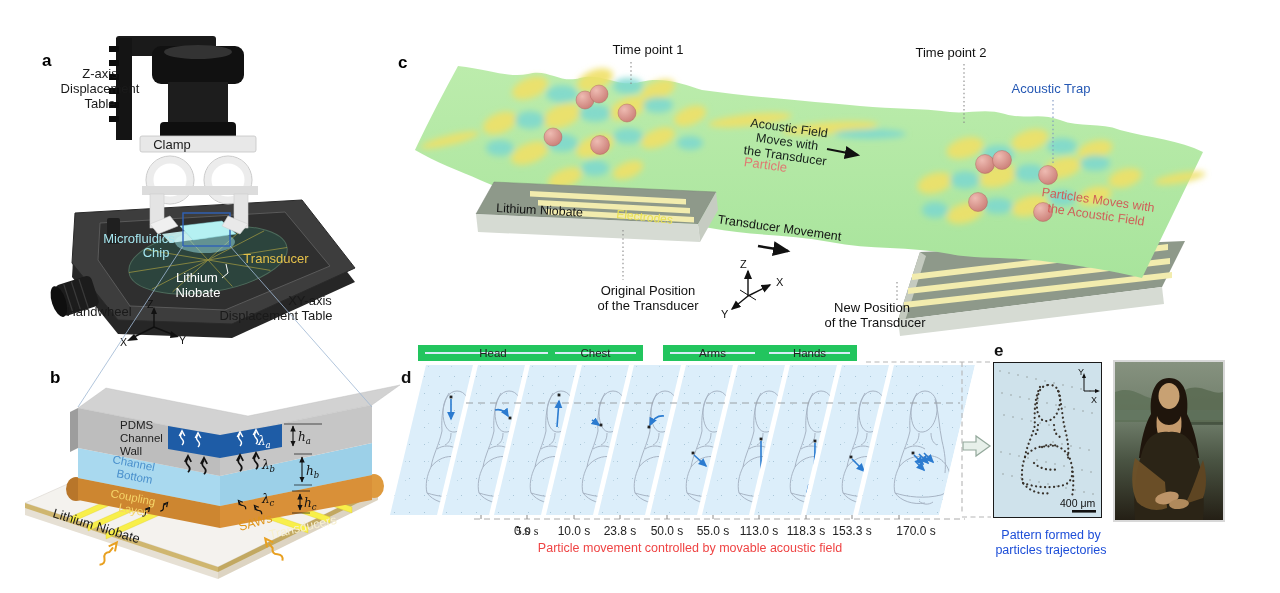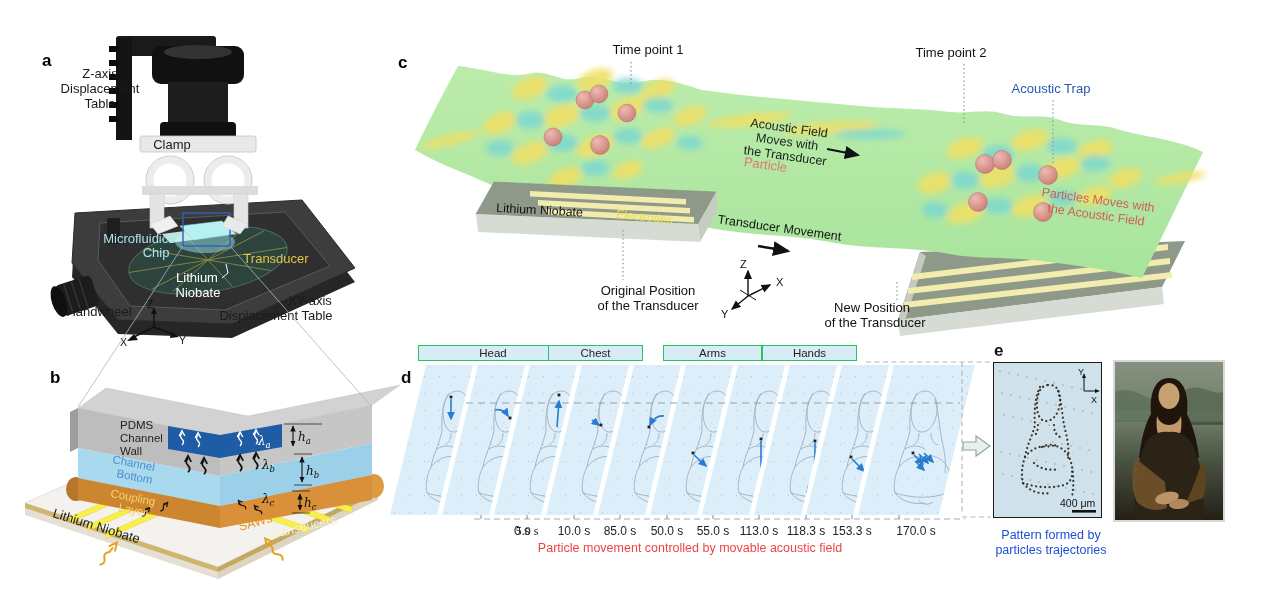--- a/index.html
+++ b/index.html
@@ -2,21 +2,21 @@
 <html><head>
 <meta charset="utf-8">
 <style>
   html,body{margin:0;padding:0;background:#fff;}
   #app{position:relative;width:1280px;height:593px;background:#ffffff;overflow:hidden;
        font-family:"Liberation Sans",sans-serif;color:#1a1a1a;}
   svg{display:block;}
   .abs{position:absolute;}
   .panel-letter{position:absolute;font-weight:bold;font-size:17px;color:#111;}
   
-  .dseg{position:absolute;top:345px;height:16px;background:#d8ecf7;border:1px solid #22c55e;
+  .dseg{position:absolute;top:345px;height:16px;background:#d8ecf7;border:7px solid #22c55e;
         box-sizing:border-box;font-size:11.5px;color:#222;display:flex;align-items:center;justify-content:center;}
   
   .tile{position:absolute;top:365px;width:122px;height:150px;background:#fff;}
   .tile-inner{position:absolute;left:0;top:0;width:122px;height:150px;background:#dceefa;
       background-image:radial-gradient(circle,#a9c6d8 0.6px,transparent 0.9px),
                        radial-gradient(circle,#bcd6e4 0.5px,transparent 0.8px);
       background-size:15px 17px,23px 19px;background-position:2px 3px,9px 11px;}
   .ticklbl{position:absolute;top:524px;transform:translateX(-50%);font-size:12px;color:#222;white-space:nowrap;}
   #dcaption{position:absolute;top:541px;left:690px;transform:translateX(-50%);font-size:12.5px;color:#ef4444;white-space:nowrap;}
   
@@ -547,21 +547,21 @@
       <line x1="253" y1="3" x2="253" y2="9" stroke="#888" stroke-width="1"></line>
       <line x1="299" y1="3" x2="299" y2="9" stroke="#888" stroke-width="1"></line>
       <line x1="346" y1="3" x2="346" y2="9" stroke="#888" stroke-width="1"></line>
       <line x1="392" y1="3" x2="392" y2="9" stroke="#888" stroke-width="1"></line>
       <line x1="439" y1="3" x2="439" y2="9" stroke="#888" stroke-width="1"></line>
     </svg>
   <div id="ticklabels">
       <div class="ticklbl" style="left: 481px; margin-left: 41px;">0 s</div>
       <div class="ticklbl" style="left: 527px; font-family: Liberation Serif, serif;">5.0 s</div>
       <div class="ticklbl" style="left: 574px;">10.0 s</div>
-      <div class="ticklbl" style="left: 620px;">85.0 s</div>
+      <div class="ticklbl" style="left: 620px;">23.8 s</div>
       <div class="ticklbl" style="left: 667px;">50.0 s</div>
       <div class="ticklbl" style="left: 713px;">55.0 s</div>
       <div class="ticklbl" style="left: 759px;">113.0 s</div>
       <div class="ticklbl" style="left: 806px;">118.3 s</div>
       <div class="ticklbl" style="left: 852px;">153.3 s</div>
       <div class="ticklbl" style="left: 899px; margin-left: 17px;">170.0 s</div>
     </div>
   <div id="dcaption">Particle movement controlled by movable acoustic field</div>
 
   <svg class="abs" style="left:962px;top:434px" width="30" height="24">

